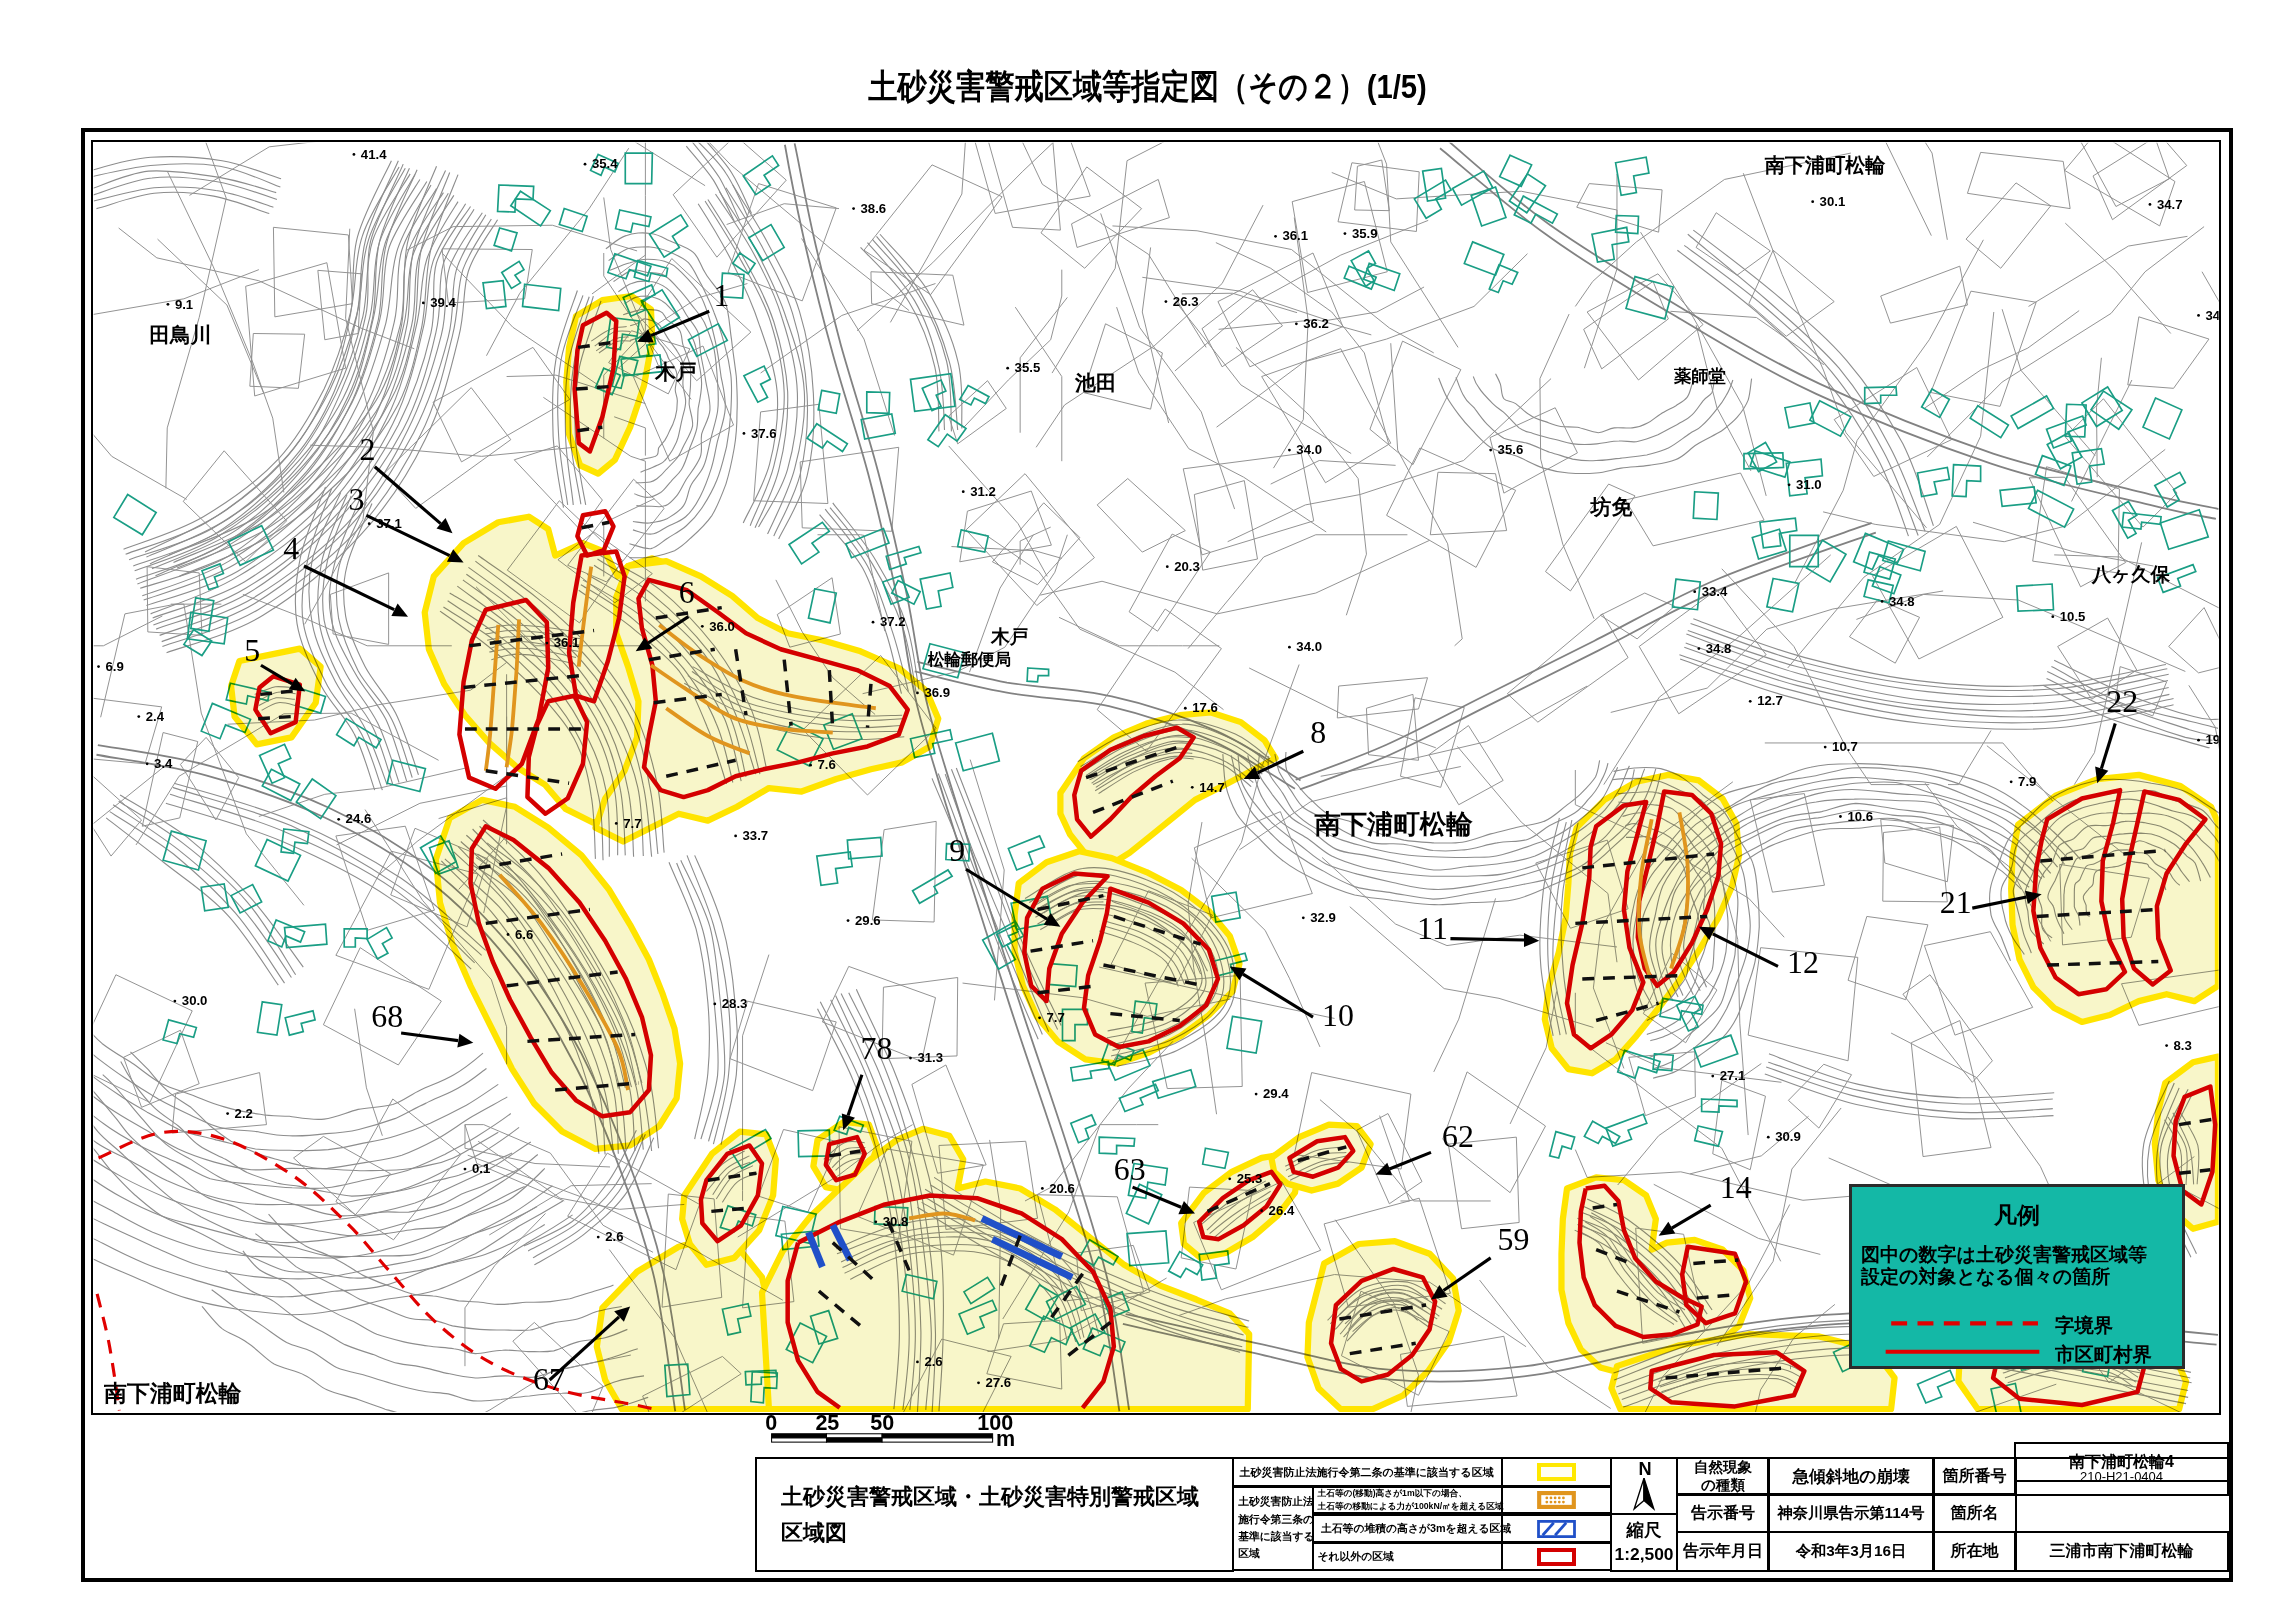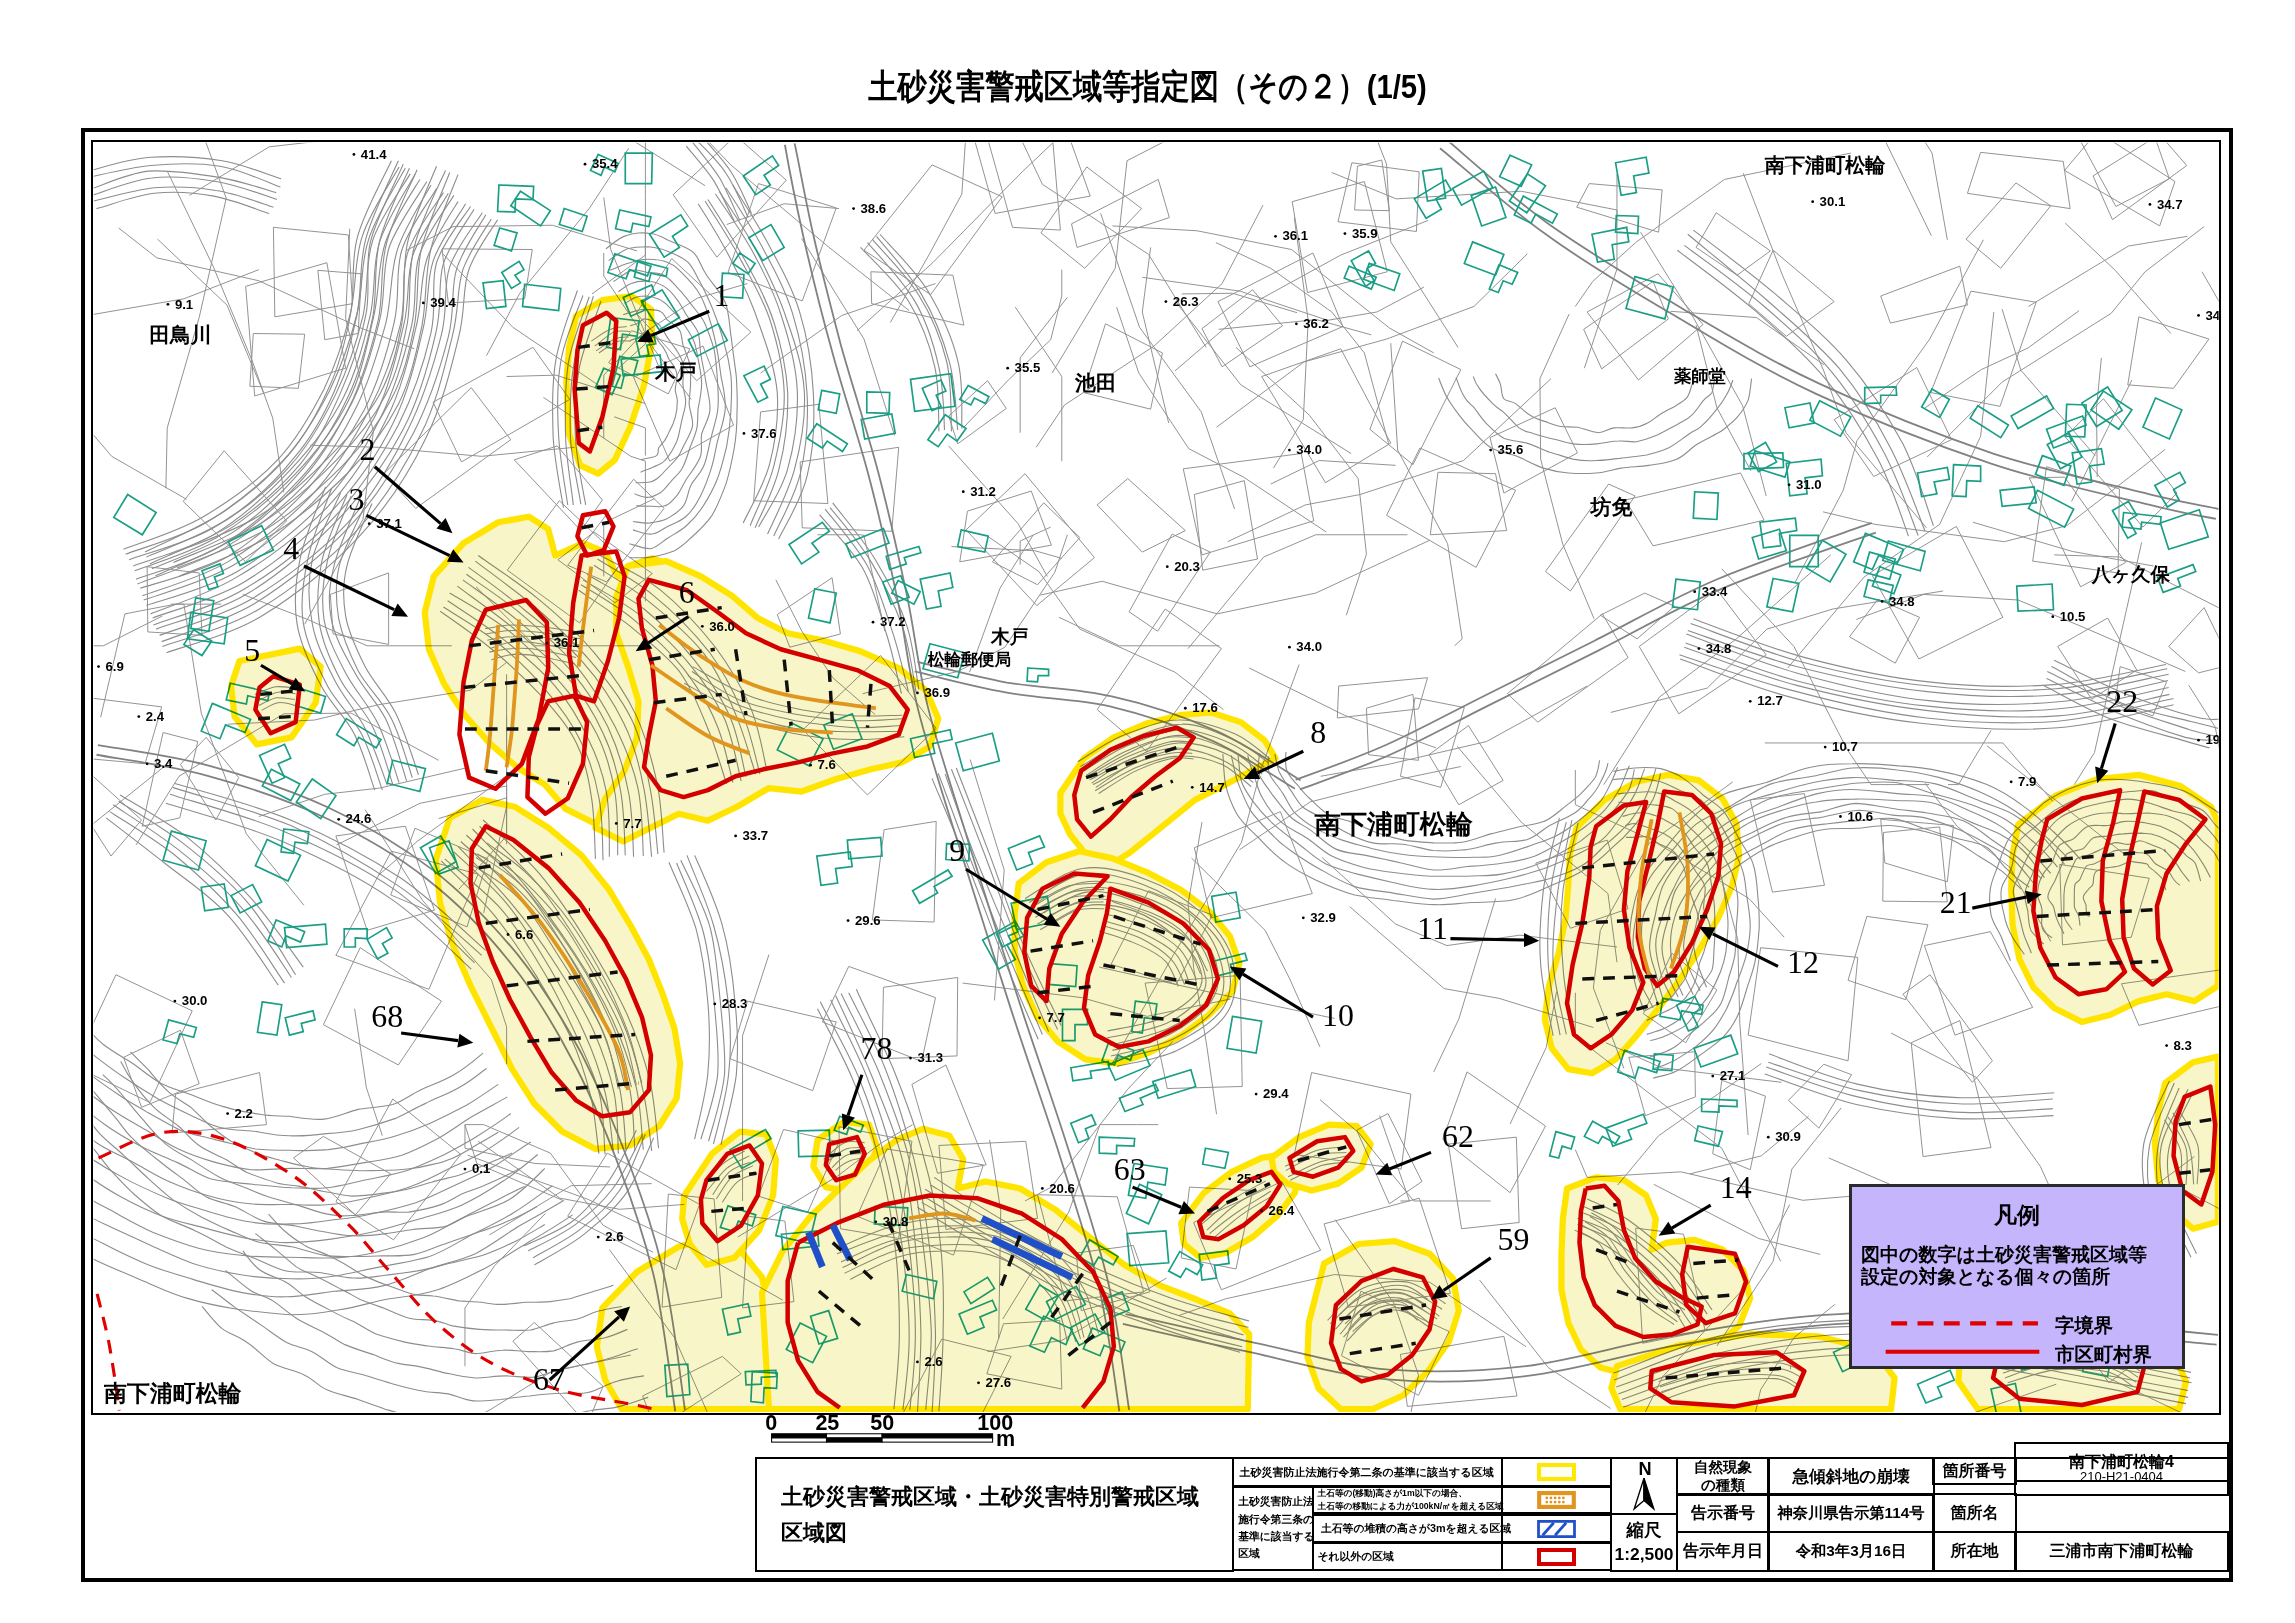--- a/index.html
+++ b/index.html
@@ -1598,21 +1598,21 @@
 <circle cx="2448" cy="934" r="2" fill="#000"></circle>
 <text x="2458" y="940" font-family="Liberation Sans, sans-serif" font-weight="bold" font-size="19" fill="#000">34.8</text>
 </g>
 </g>
 </svg>
 
 <div class="abs" style="left:81px;top:128px;width:2152px;height:1454px;border:4.9px solid #000;box-sizing:border-box;"></div>
 
 <div class="abs" style="left:91px;top:140px;width:2130px;height:1275px;border:2.8px solid #000;box-sizing:border-box;"></div>
 
-<div class="abs" style="left:1849px;top:1184px;width:336px;height:185px;background:#c4b5fd;border:3.5px solid #2b2b2b;box-sizing:border-box;">
+<div class="abs" style="left:1849px;top:1184px;width:336px;height:185px;background:#14b8a6;border:3.5px solid #2b2b2b;box-sizing:border-box;">
 
   <div class="abs" style="left:0;top:12.5px;width:100%;text-align:center;font-size:23px;font-weight:bold;">凡例</div>
 
   <div class="abs" style="left:9px;top:57px;font-size:19px;font-weight:bold;line-height:1.15;white-space:nowrap;">図中の数字は土砂災害警戒区域等<br>設定の対象となる個々の箇所</div>
 
   <svg class="abs" style="left:0;top:0" width="329" height="180" viewBox="0 0 474 260">
     <line x1="56" y1="197" x2="268" y2="197" stroke="#e00000" stroke-width="6" stroke-dasharray="23 15"></line>
     <line x1="48" y1="238" x2="270" y2="238" stroke="#e00000" stroke-width="6"></line>
   </svg>
   <div class="abs" style="left:203px;top:125px;font-size:19.4px;font-weight:bold;">字境界</div>
@@ -1710,21 +1710,21 @@
 <div class="cell" style="left:1610px;top:1513px;width:68px;height:59px;justify-content:center;">
   <div style="text-align:center;font-size:17.4px;font-weight:bold;line-height:1.35;">縮尺<br>1:2,500</div>
 </div>
 
 <div class="cell" style="left:1676px;top:1457px;width:94px;height:39px;justify-content:center;border-width:2.8px;">
   <div style="text-align:center;font-size:14.6px;font-weight:bold;line-height:1.2;">自然現象<br>の種類</div>
 </div>
 <div class="cell" style="left:1767px;top:1457px;width:168px;height:39px;justify-content:center;border-width:2.8px;">
   <div style="font-size:16.7px;font-weight:bold;">急傾斜地の崩壊</div>
 </div>
-<div class="cell" style="left:1932px;top:1457px;width:85px;height:28px;justify-content:center;border-width:2.8px;">
+<div class="cell" style="left:1932px;top:1457px;width:85px;height:39px;justify-content:center;border-width:2.8px;">
   <div style="font-size:16px;font-weight:bold;">箇所番号</div>
 </div>
 <div class="cell" style="left:2014px;top:1457px;width:215px;height:39px;justify-content:center;border-width:2.8px;">
   <div style="font-size:13px;font-weight:normal;">210-H21-0404</div>
 </div>
 
 <div class="cell" style="left:1676px;top:1493px;width:94px;height:40px;justify-content:center;border-width:2.8px;">
   <div style="font-size:16px;font-weight:bold;">告示番号</div>
 </div>
 <div class="cell" style="left:1767px;top:1493px;width:168px;height:40px;justify-content:center;border-width:2.8px;">

